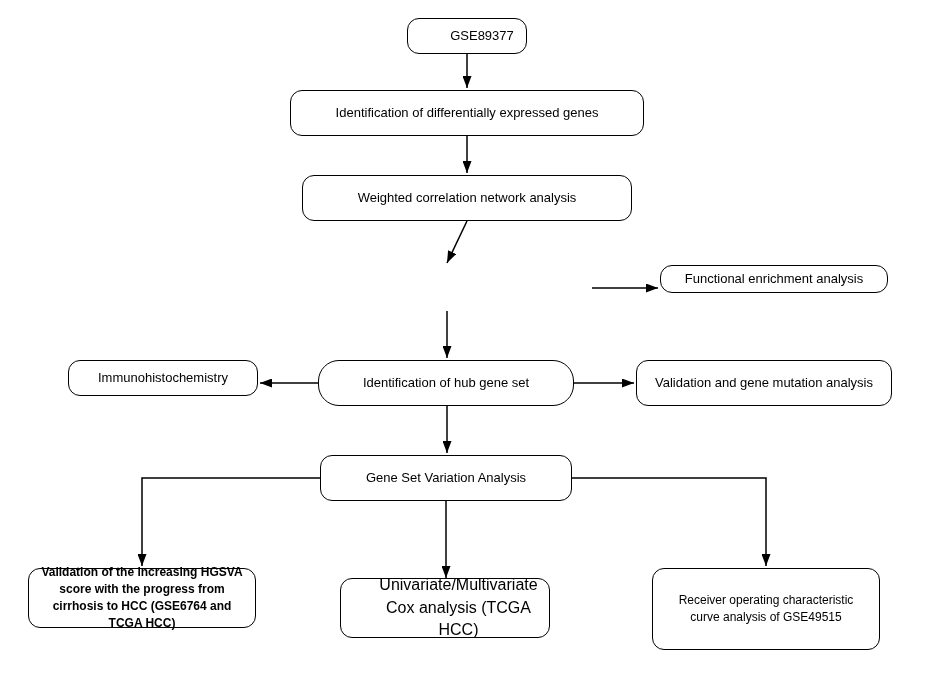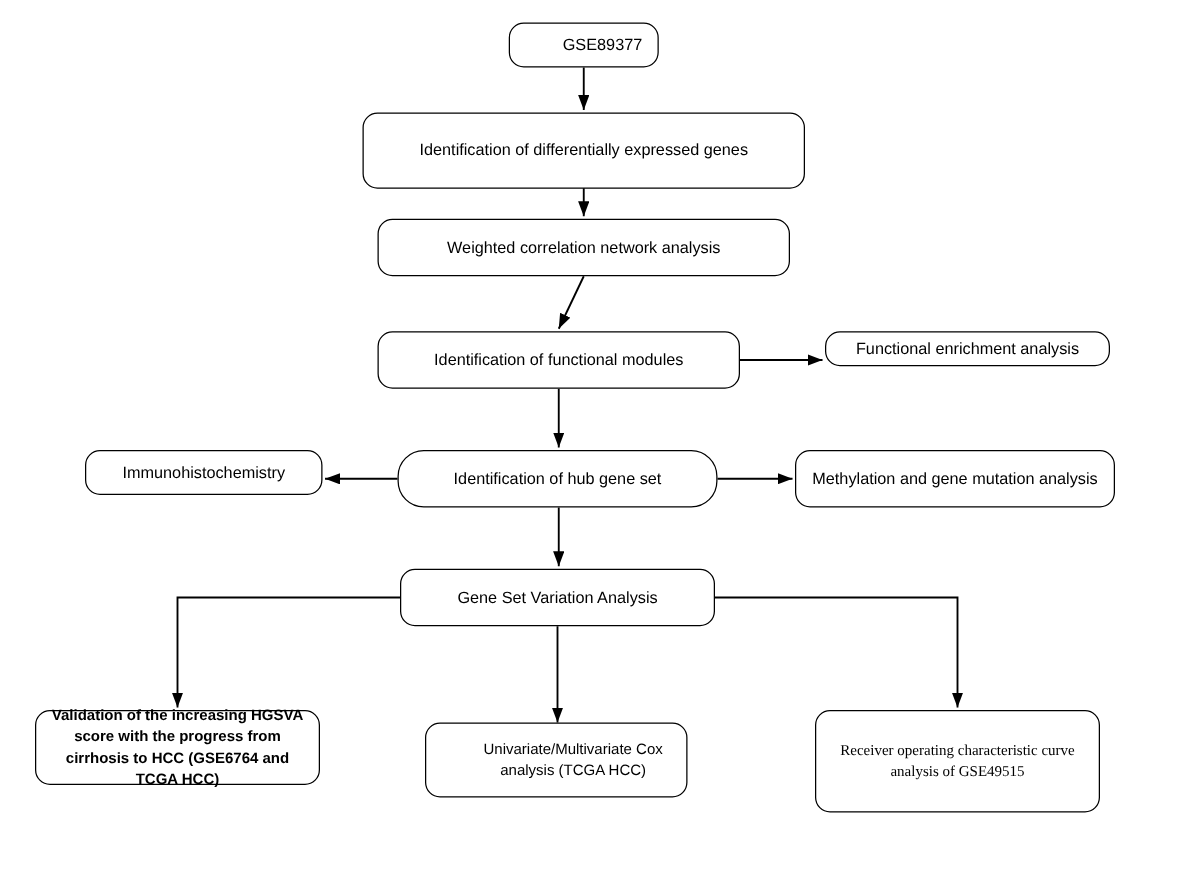--- a/index.html
+++ b/index.html
@@ -79,57 +79,54 @@
 
     <line x1="446" y1="501" x2="446" y2="578" marker-end="url(#arrowhead)"></line>
 
     <path d="M 572,478 L 766,478 L 766,566" marker-end="url(#arrowhead)"></path>
   </svg>
 
   <div class="box" style="left:407px; top:18px; width:120px; height:36px;padding-left:40px;">
     <span>GSE89377</span>
   </div>
 
-  <div class="box" style="left:290px; top:90px; width:354px; height:61px;">
+  <div class="box" style="left:290px; top:90px; width:354px; height:46px;">
     <span>Identification of differentially expressed genes</span>
   </div>
 
   <div class="box" style="left:302px; top:175px; width:330px; height:46px;text-align:center;">
     <span>Weighted correlation network analysis</span>
   </div>
 
-  <div class="box" style="left:302px; top:265px; width:290px; height:46px;">
-    <span>Identification of functional modules</span>
-  </div>
 
   <div class="box" style="left:660px; top:265px; width:228px; height:28px;">
     <span>Functional enrichment analysis</span>
   </div>
 
   <div class="box" style="left:318px; top:360px; width:256px; height:46px;border-radius:21px;">
     <span>Identification of hub gene set</span>
   </div>
 
   <div class="box" style="left:68px; top:360px; width:190px; height:36px;">
     <span>Immunohistochemistry</span>
   </div>
 
   <div class="box" style="left:636px; top:360px; width:256px; height:46px;">
-    <span>Methylation and gene mutation analysis</span>
+    <span>Validation and gene mutation analysis</span>
   </div>
 
   <div class="box" style="left:320px; top:455px; width:252px; height:46px;">
     <span>Gene Set Variation Analysis</span>
   </div>
 
   <div class="box" style="left:28px; top:568px; width:228px; height:60px; font-size:12px;font-weight:bold;">
     <span>Validation of the increasing HGSVA score with the progress from cirrhosis to HCC (GSE6764 and TCGA HCC)</span>
   </div>
 
-  <div class="box" style="left:340px; top:578px; width:210px; height:60px; font-size:12px;padding-left:37px;">
+  <div class="box" style="left:340px; top:578px; width:210px; height:60px; font-size:16px;padding-left:37px;">
     <span>Univariate/Multivariate Cox analysis (TCGA HCC)</span>
   </div>
 
-  <div class="box" style="left:652px; top:568px; width:228px; height:82px; font-size:12px;font-family:Liberation Serif, serif;">
+  <div class="box" style="left:652px; top:568px; width:228px; height:82px; font-size:12px;">
     <span>Receiver operating characteristic curve analysis of GSE49515</span>
   </div>
 
 </div>
 
 </body></html>

